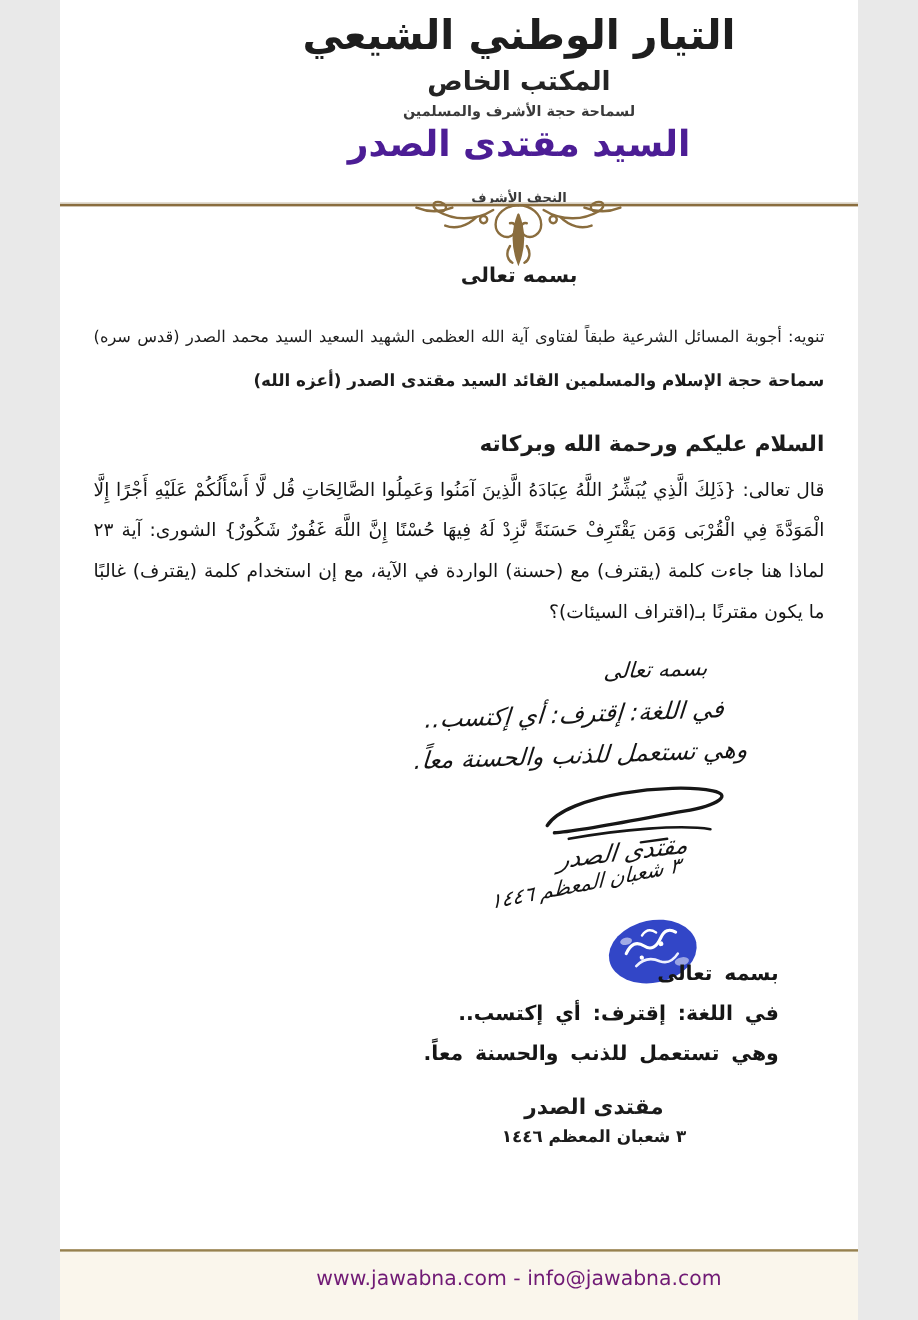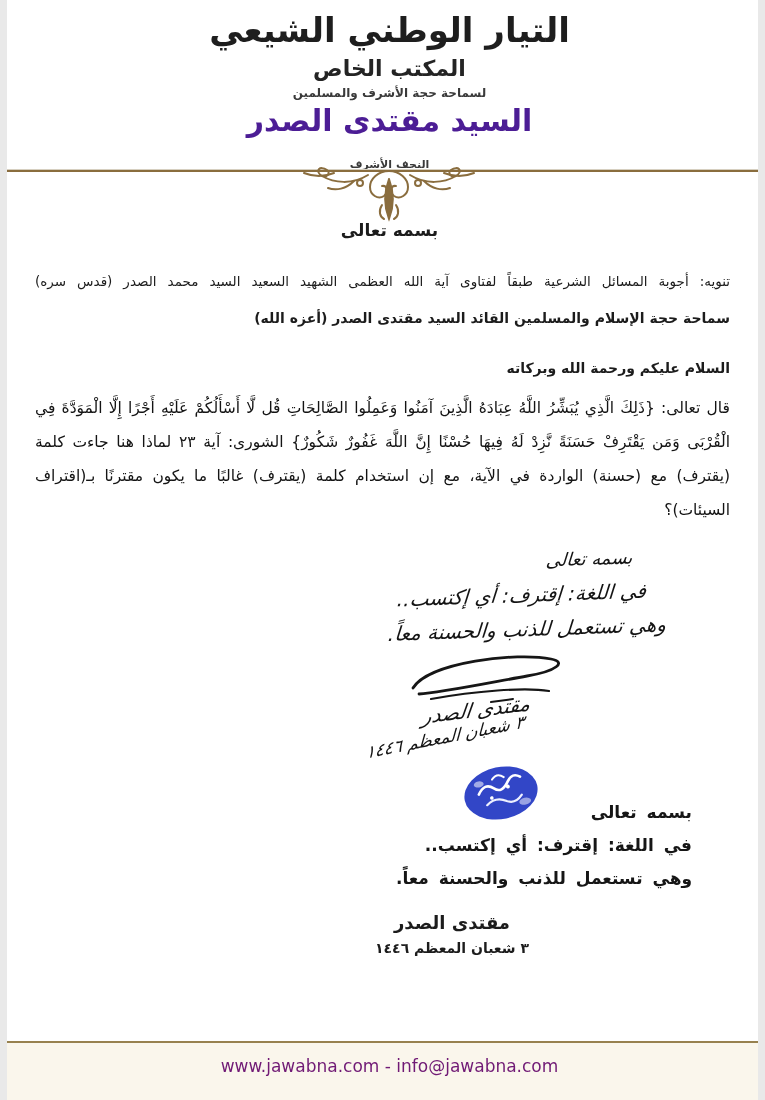--- a/index.html
+++ b/index.html
@@ -1,18 +1,18 @@
 <!DOCTYPE html>
 <html lang="ar"><head>
 <meta charset="utf-8">
 <style>
   html,body{margin:0;padding:0;background:#e9e9e9;}
   .page{
     position:relative;
-    width:751px;height:1100px;
+    width:665px;height:1100px;
     margin:0 auto;
     background:#ffffff;
     overflow:hidden;
     font-family:"DejaVu Sans",sans-serif;
   }
   .abs{position:absolute;}
   .ar{direction:rtl;unicode-bidi:plaintext;color:#1c1c1c;font-family:"DejaVu Sans",sans-serif;}
 
   
   .letterhead{top:8px;left:0;width:765px;text-align:center;color:#222;}
@@ -23,21 +23,21 @@
   .lh5{font-size:11px;font-weight:bold;margin-top:20px;color:#3a3a3a;}
 
   .rule{top:169px;left:0;width:765px;height:2px;background:#8a6d3e;border-top:1px solid #d6cfc0;}
   .ornament{top:167px;left:287px;}
 
   .basmala{top:220px;left:0;width:765px;text-align:center;font-size:17px;font-weight:bold;}
 
   .notice{top:271px;right:28px;left:28px;font-size:13.5px;font-weight:normal;
           text-align:justify;text-align-last:justify;line-height:1.5;}
   .addressee{top:310px;right:28px;font-size:14px;font-weight:bold;}
-  .greeting{top:360px;right:28px;font-size:14px;font-weight:bold;}
+  .greeting{top:360px;right:28px;font-size:18px;font-weight:bold;}
 
   .question{top:391px;right:28px;left:28px;font-size:15.5px;line-height:34px;
             text-align:justify;color:#141414;}
 
   
   .hw{font-style:italic;color:#141414;display:inline-block;transform:rotate(-2deg) skewX(-6deg);}
   .hw-basmala{top:548px;right:125px;font-size:18px;}
   .hw-line1{top:583px;right:112px;font-size:20px;}
   .hw-line2{top:617px;right:92px;font-size:20px;}
   .hw-name{top:698px;left:415px;font-size:20px;transform:rotate(-5deg) skewX(-8deg);}

